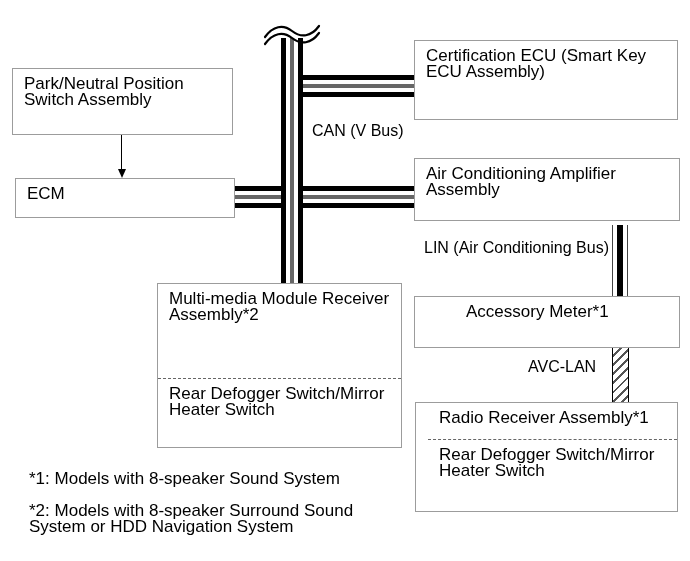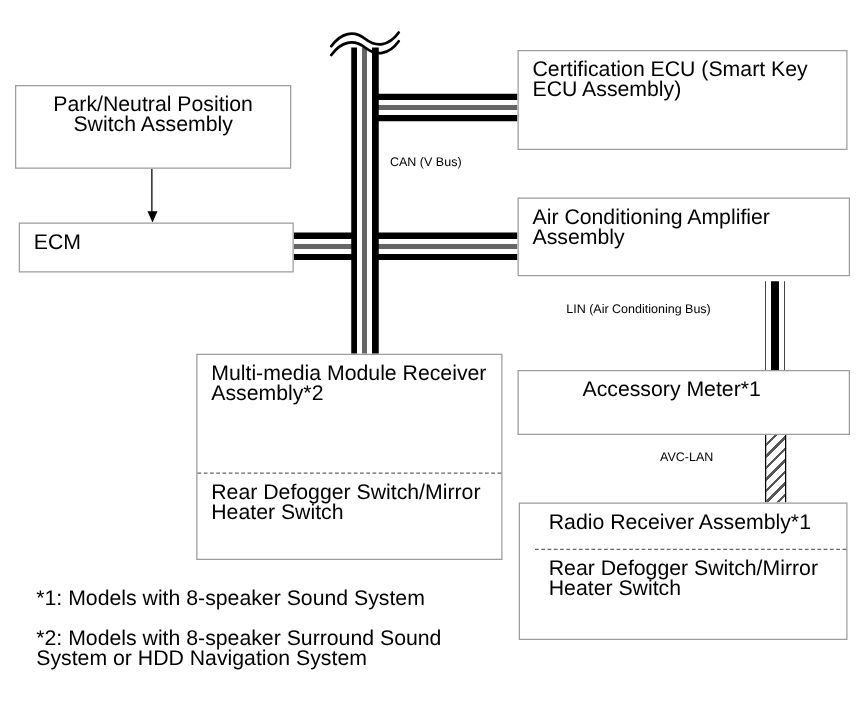--- a/index.html
+++ b/index.html
@@ -76,62 +76,62 @@
     position: absolute;
     width: 0;
     height: 0;
     border-left: 4px solid transparent;
     border-right: 4px solid transparent;
     border-top: 9px solid #000;
     z-index: 1;
   }
   .bus-label {
     position: absolute;
-    font-size: 10px;
+    font-size: 16px;
     line-height: 15px;
     white-space: nowrap;
     z-index: 4;
   }
   .footnote {
     position: absolute;
     font-size: 17px;
     line-height: 16px;
     z-index: 4;
     margin-left: 12px;
   }
   #break-svg {
     position: absolute;
     left: 263px;
     top: 20px;
     z-index: 5;
   }
 
   
-  #box-park        { left: 12px;  top: 68px;  width: 221px; height: 67px; text-align: center; }
+  #box-park        { left: 12px;  top: 68px;  width: 221px; height: 67px; }
   #box-ecm         { left: 15px;  top: 178px; width: 220px; height: 40px; }
   #box-cert        { left: 414px; top: 40px;  width: 264px; height: 80px; }
   #box-ac          { left: 414px; top: 158px; width: 266px; height: 63px; }
   #box-accessory   { left: 414px; top: 296px; width: 266px; height: 52px; padding-left: 40px; }
   #box-multimedia  { left: 157px; top: 283px; width: 245px; height: 165px; }
   #box-multimedia .section-top    { height: 95px; }
   #box-multimedia .section-bottom { height: 68px; }
   #box-radio       { left: 415px; top: 402px; width: 263px; height: 110px; padding-left: 12px; }
   #box-radio .section-top    { height: 37px; }
   #box-radio .section-bottom { height: 71px; }
 
   #can-trunk    { left: 281px; top: 38px;  height: 245px; }
   #branch-cert  { left: 292px; top: 75px;  width: 122px; }
   #branch-ecm   { left: 235px; top: 186px; width: 179px; }
   #lin-line     { left: 612px; top: 225px; height: 72px; }
   #avc-line     { left: 612px; top: 348px; height: 54px; }
   #arrow-line-1 { left: 121px; top: 135px; height: 35px; }
   #arrow-head-1 { left: 118px; top: 169px; }
 
   #label-can { left: 312px; top: 123px; }
-  #label-lin { left: 453px; top: 240px; }
+  #label-lin { left: 424px; top: 240px; }
   #label-avc { left: 528px; top: 359px; }
   #footnote-1 { left: 17px; top: 471px; max-width: 380px; }
   #footnote-2 { left: 17px; top: 503px; max-width: 358px; }
 </style>
 </head>
 <body>
 
 <div id="diagram">
 
   <div class="line can-h" id="branch-cert"></div>

